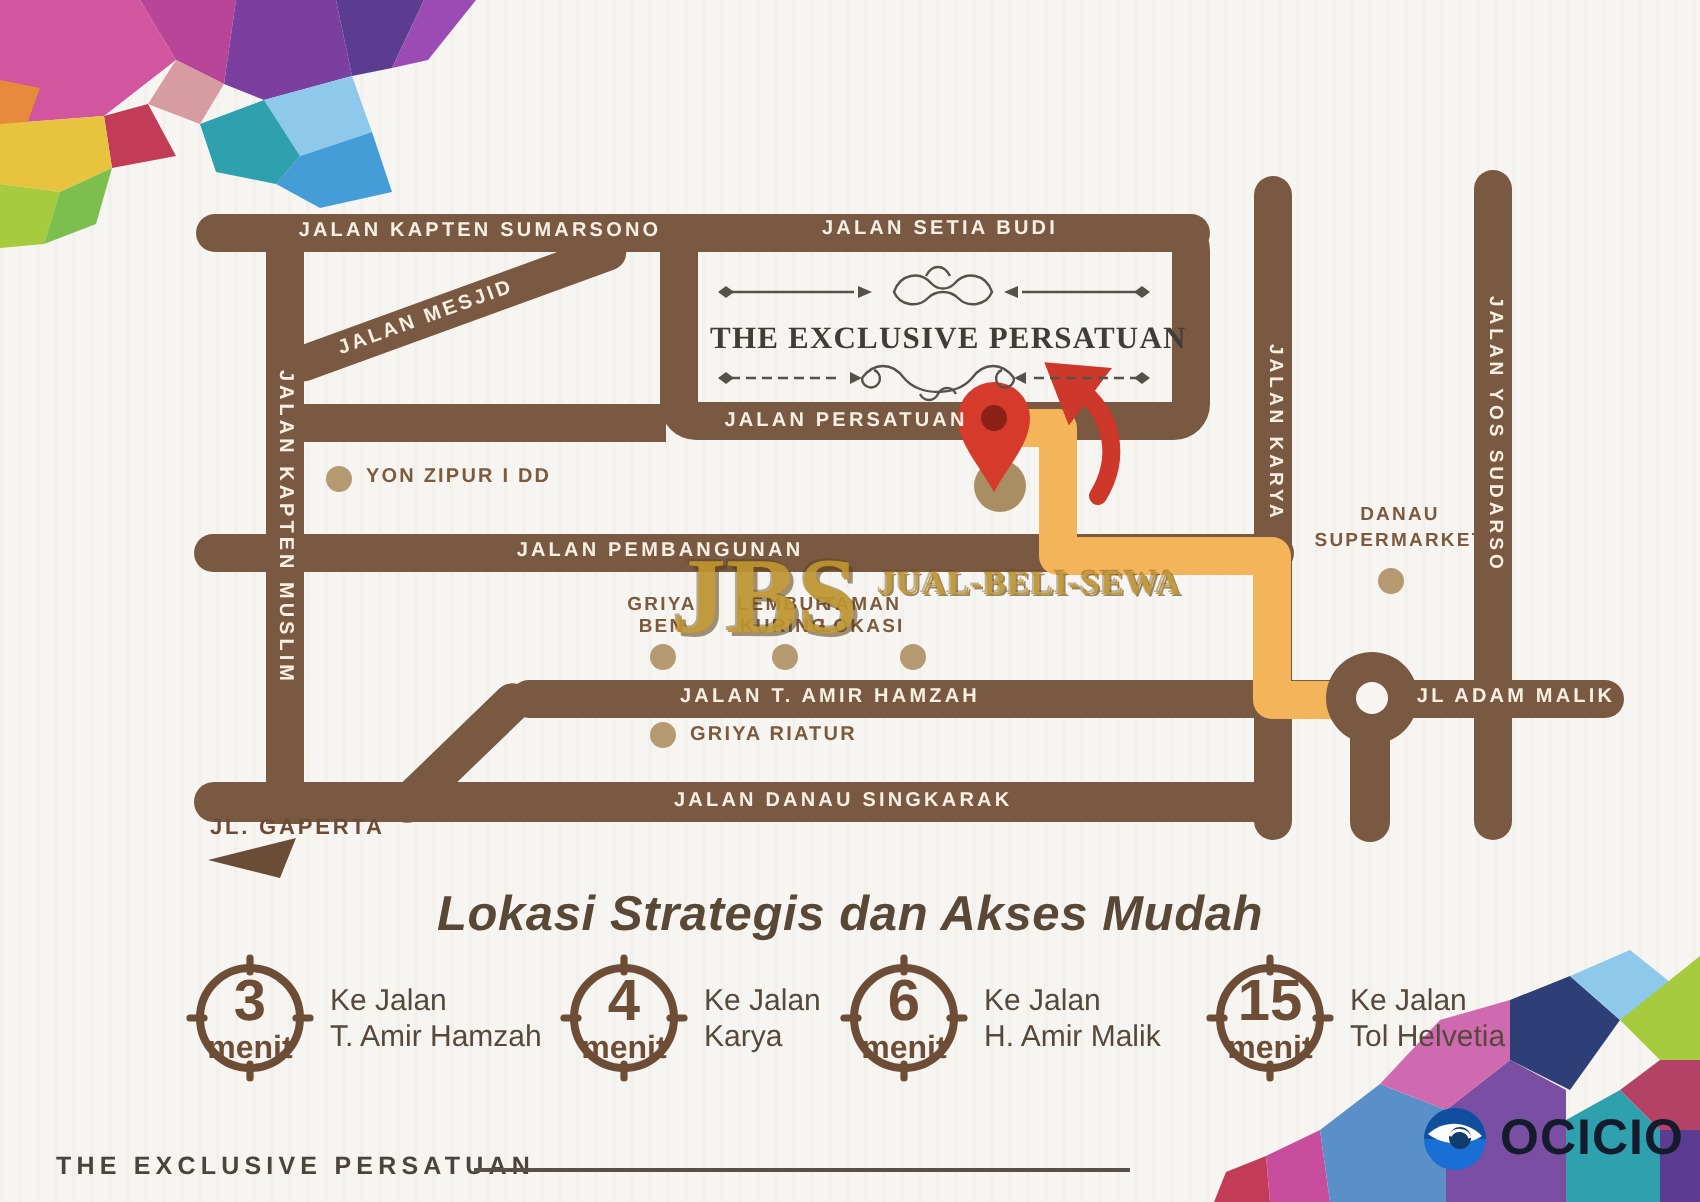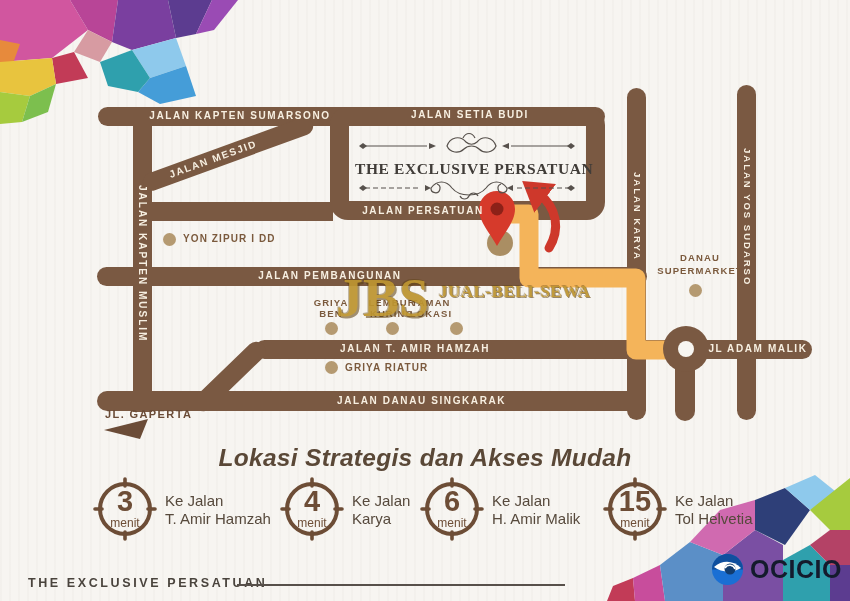--- a/index.html
+++ b/index.html
@@ -35,21 +35,21 @@
   .hdr .t1{font-size:33px;font-weight:800;color:#7b5b40;letter-spacing:1px;}
   .hdr .t2{font-size:33px;font-weight:500;color:#7b5b40;letter-spacing:1px;margin-left:9px;}
   .hdr .bar{width:9px;height:33px;background:#7b5b40;margin-left:14px;border-radius:1px;}
   
   .tagline{position:absolute;left:0;top:444px;width:850px;text-align:center;
     font-size:24.5px;font-weight:700;font-style:italic;color:#5a4837;letter-spacing:.3px;z-index:5;}
   
   .badge{position:absolute;z-index:5;}
   .badge .face{position:absolute;left:0;top:0;width:64px;height:64px;text-align:center;color:#6d4d36;}
   .badge .num{position:absolute;left:0;top:9px;width:64px;font-size:29px;font-weight:800;line-height:30px;}
-  .badge .unit{position:absolute;left:0;top:39px;width:64px;font-size:12px;font-weight:400;text-align:center;}
+  .badge .unit{position:absolute;left:0;top:39px;width:64px;font-size:16px;font-weight:700;text-align:center;}
   .badge-text{position:absolute;font-size:15px;line-height:18px;color:#56493c;
     font-weight:500;z-index:5;white-space:nowrap;}
   
   .footer-brand{position:absolute;left:28px;top:576px;font-size:12.5px;font-weight:700;
     letter-spacing:2.6px;color:#4a443d;z-index:7;white-space:nowrap;}
   .footer-line{position:absolute;left:237px;top:584px;width:328px;height:2px;background:#57504a;z-index:7;}
   .brandlogo{position:absolute;left:712px;top:554px;display:flex;align-items:center;z-index:8;}
   .brandlogo .lt{font-size:25px;font-weight:800;color:#141b2d;letter-spacing:.5px;margin-left:7px;}
   
   .gaperta{position:absolute;left:105px;top:408px;font-size:11px;font-weight:700;

